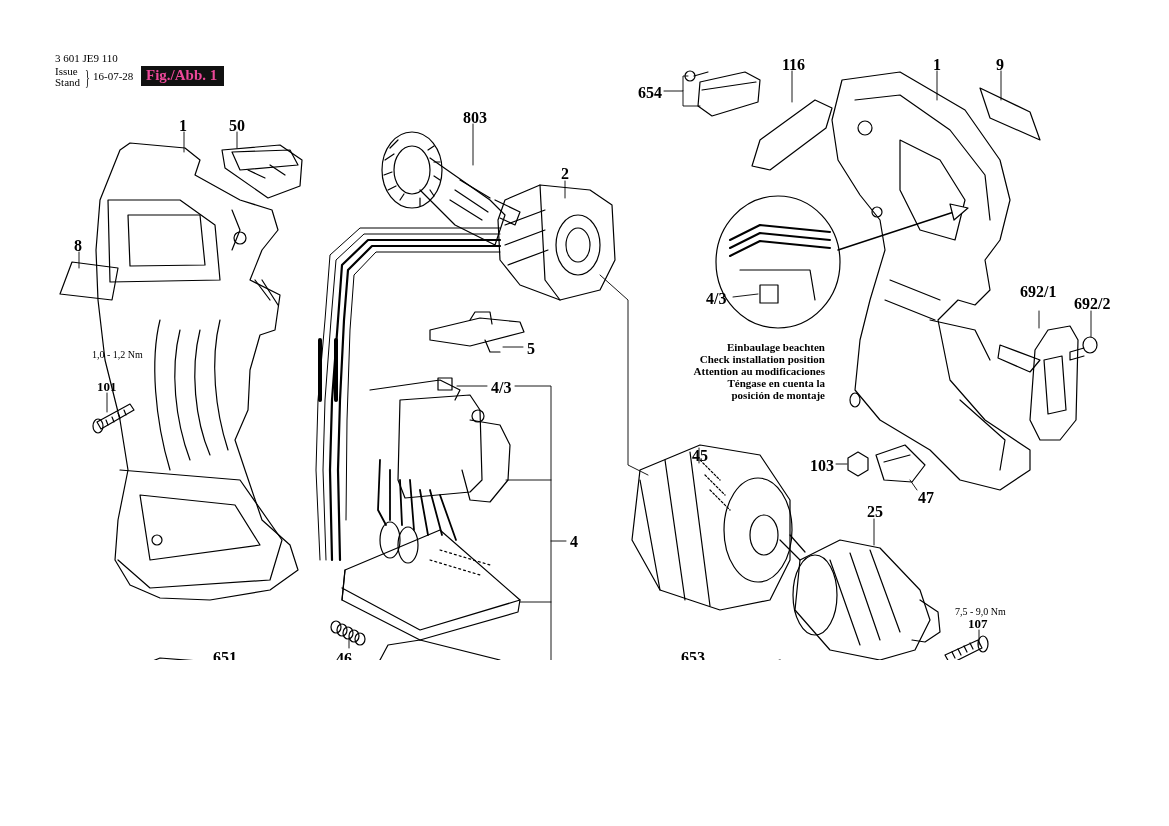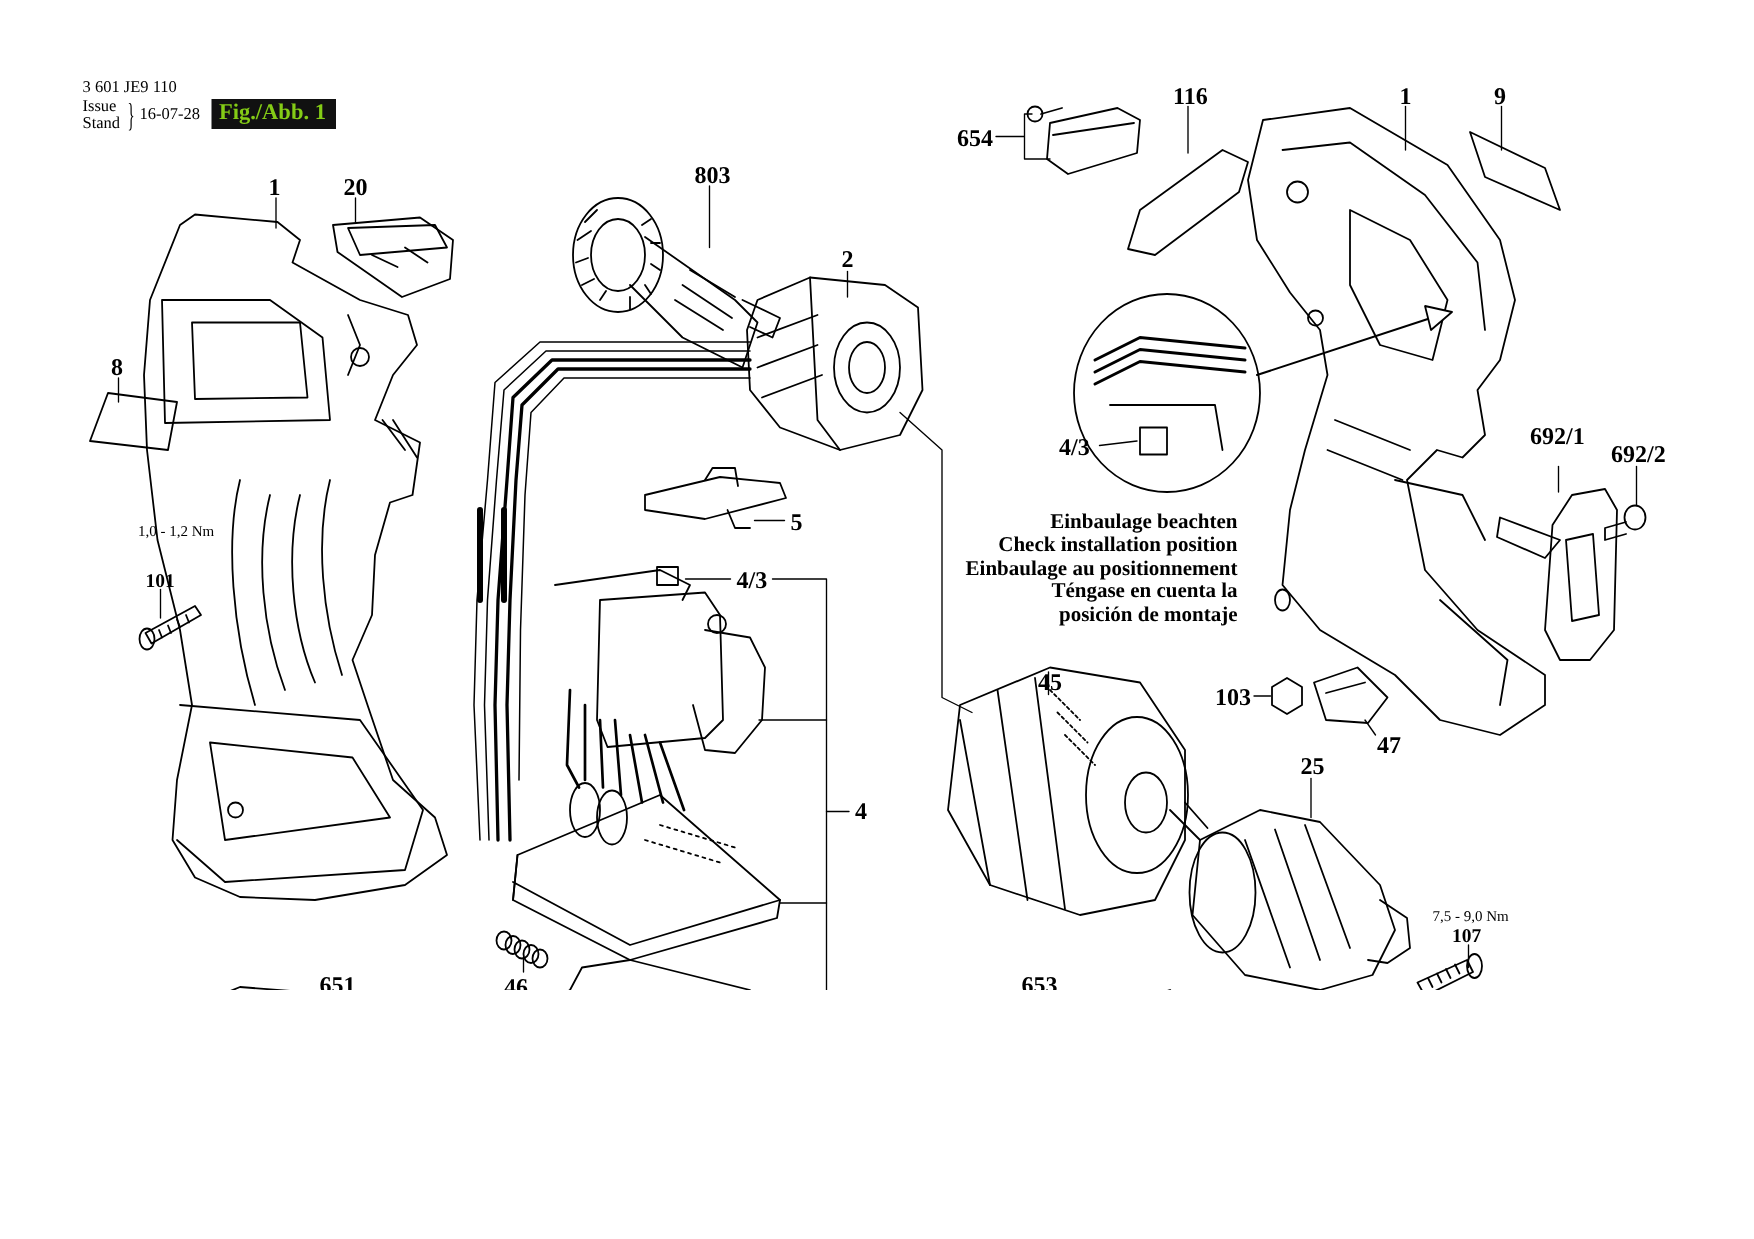--- a/index.html
+++ b/index.html
@@ -2,22 +2,22 @@
 <html><head>
 <meta charset="utf-8">
 <style>
   html,body{margin:0;padding:0;background:#fff;}
   #page{position:relative;width:1169px;height:660px;background:#fff;overflow:hidden;font-family:Liberation Serif, serif;color:#000;}
   svg.art{position:absolute;left:0;top:0;}
   .t{position:absolute;white-space:nowrap;line-height:1.05;}
   .doc{font-size:11px;}
   .lbl{font-weight:bold;font-size:16px;}
   .torque{font-size:10px;}
-  .figbox{position:absolute;left:141px;top:66px;background:#111;color:#84cc16;font-weight:bold;font-size:15px;padding:1px 7px 2px 5px;}
-  .note{font-weight:bold;font-size:14px;text-align:right;line-height:1.1;}
+  .figbox{position:absolute;left:141px;top:66px;background:#111;color:#ec4899;font-weight:bold;font-size:15px;padding:1px 7px 2px 5px;}
+  .note{font-weight:bold;font-size:11px;text-align:right;line-height:1.1;}
   .mods{font-size:11px;line-height:1.05;}
 </style>
 </head>
 <body>
 
 <div id="page">
 
   <svg class="art" width="1169" height="826" viewBox="0 0 1169 826" fill="none" stroke="#000" stroke-width="1.2" stroke-linejoin="round" stroke-linecap="round">
 
     <g>
@@ -236,21 +236,21 @@
   </svg>
 
   <div class="t doc" style="left:55px;top:53px;">3 601 JE9 110</div>
   <div class="t doc" style="left:55px;top:66px;">Issue</div>
   <div class="t doc" style="left:55px;top:77px;">Stand</div>
   <div class="t" style="left:85px;top:65px;font-size:22px;transform:scaleX(0.45);transform-origin:left;">}</div>
   <div class="t doc" style="left:93px;top:71px;text-align:center;">16-07-28</div>
   <div class="figbox">Fig./Abb. 1</div>
 
   <div class="t lbl" style="left:179px;top:118px;">1</div>
-  <div class="t lbl" style="left:229px;top:118px;">20</div>
+  <div class="t lbl" style="left:229px;top:118px;">50</div>
   <div class="t lbl" style="left:74px;top:238px;">8</div>
   <div class="t torque" style="left:92px;top:350px;">1,0 - 1,2 Nm</div>
   <div class="t lbl" style="left:97px;top:380px;font-size:13px;">101</div>
   <div class="t lbl" style="left:463px;top:110px;">803</div>
   <div class="t lbl" style="left:561px;top:166px;">2</div>
   <div class="t lbl" style="left:527px;top:341px;">5</div>
   <div class="t lbl" style="left:491px;top:380px;">4/3</div>
   <div class="t lbl" style="left:570px;top:534px;">4</div>
   <div class="t lbl" style="left:336px;top:651px;">46</div>
   <div class="t lbl" style="left:464px;top:692px;">804</div>
@@ -268,18 +268,18 @@
   <div class="t lbl" style="left:918px;top:490px;">47</div>
   <div class="t lbl" style="left:692px;top:448px;">45</div>
   <div class="t lbl" style="left:867px;top:504px;">25</div>
   <div class="t torque" style="left:955px;top:607px;">7,5 - 9,0 Nm</div>
   <div class="t lbl" style="left:968px;top:617px;font-size:13px;">107</div>
   <div class="t lbl" style="left:681px;top:650px;">653</div>
 
   <div class="t note" style="right:344px;top:341px;">
     <div>Einbaulage beachten</div>
     <div>Check installation position</div>
-    <div>Einbaulage au positionnement</div>
+    <div>Attention au modificaciones</div>
     <div>Téngase en cuenta la</div>
     <div>posición de montaje</div>
   </div>
 
 </div>
 
 </body></html>

